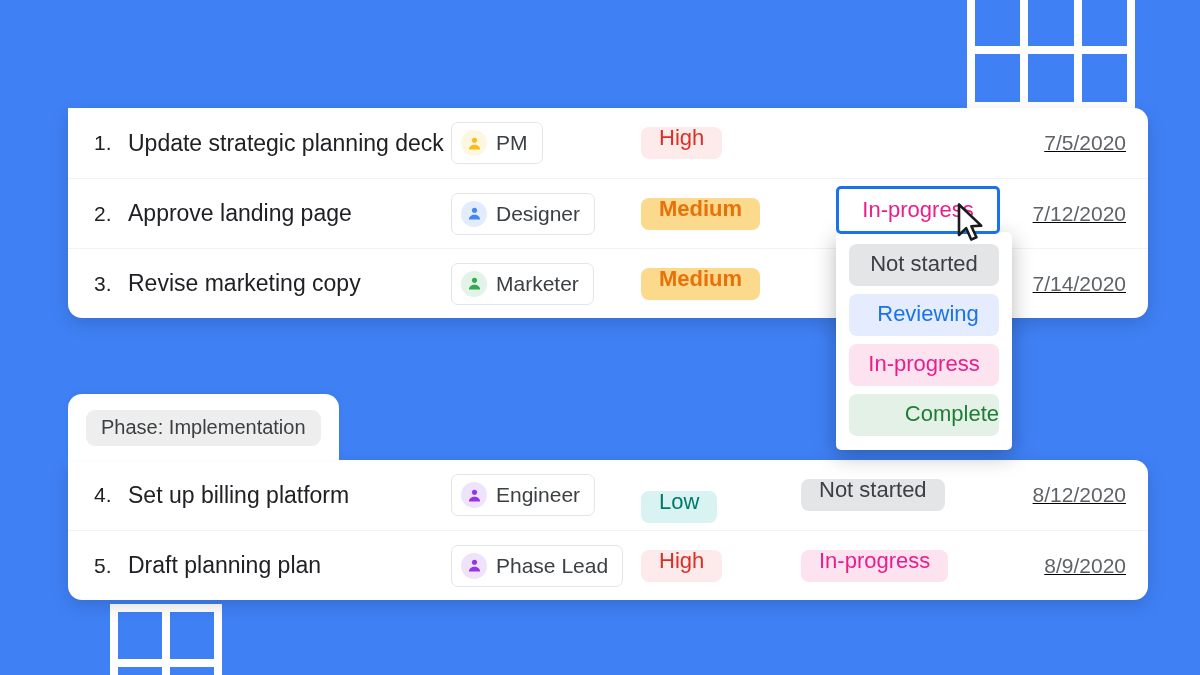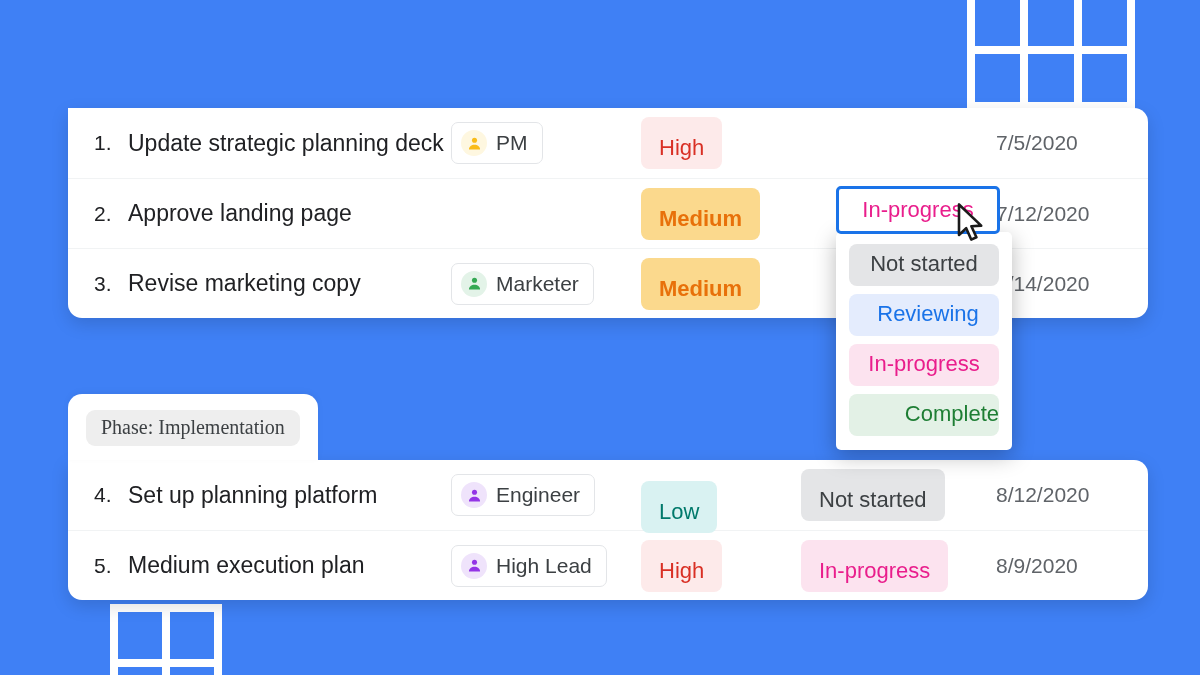--- a/index.html
+++ b/index.html
@@ -58,21 +58,21 @@
   }
   .phase-pill {
     display: inline-block;
     padding: 7px 15px 9px 15px;
     border-radius: 9px;
     font-size: 20px;
     line-height: 1;
     white-space: nowrap;
   }
   .phase-pill.blue   { background: #e8f0fe; color: #1a73e8; }
-  .phase-pill.gray   { background: #eeeeee; color: #3c4043; font-family: Liberation Serif, serif; }
+  .phase-pill.gray   { background: #eeeeee; color: #3c4043; }
 
   .card {
     background: #ffffff;
     border-radius: 0 14px 14px 14px;
     box-shadow: 0 6px 18px rgba(0,0,0,0.14);
     overflow: hidden;
   }
 
   .row {
     display: flex;
@@ -118,26 +118,26 @@
     align-items: center;
     justify-content: center;
     flex: 0 0 26px;
   }
   .avatar svg { display: block; }
   .assignee-name { font-size: 21px; color: #3c4043; }
 
   
   .cell-priority { flex: 0 0 160px; display: flex; }
   .cell-status   { flex: 0 0 195px; display: flex; }
-  .cell-date     { flex: 0 0 130px; text-align: left; }
+  .cell-date     { flex: 0 0 130px; text-align: right; text-decoration: underline; }
 
   .chip {
     display: inline-block;
     border-radius: 8px;
-    padding: 20px 18px 10px 18px;
+    padding: 0 18px 10px 18px;
     font-size: 22px;
     line-height: 1;
     white-space: nowrap;
   }
   .chip.priority-high   { background: #fdeaea; color: #d93025; }
   .chip.priority-medium { background: #fbd98d; color: #e8710a; font-weight: bold; }
   .chip.priority-low    { background: #d9f2f2; color: #00796b; margin-top: 24px; }
 
   .chip.status-notstarted { background: #e4e5e7; color: #3c4043; }
   .chip.status-inprogress { background: #fce3ef; color: #e91e8c; }
@@ -246,20 +246,31 @@
       </div>
       <div class="cell-status"></div>
       <div class="cell-date">
         <span class="date-text">7/5/2020</span>
       </div>
     </div>
 
     <div class="row">
       <div class="row-num">2.</div>
       <div class="row-title">Approve landing page</div>
+      <div class="cell-assignee">
+        <span class="assignee-chip">
+          <span class="avatar" style="background:#e3ecfd">
+            <svg width="17" height="17" viewBox="0 0 24 24" fill="#4285f4">
+              <circle cx="12" cy="7.5" r="3.6"></circle>
+                <path d="M4.2 20.5c0-4.2 3.5-6.6 7.8-6.6s7.8 2.4 7.8 6.6z"></path>
+            </svg>
+          </span>
+          <span class="assignee-name">Designer</span>
+        </span>
+      </div>
       <div class="cell-priority">
         <span class="chip priority-medium">Medium</span>
       </div>
       <div class="cell-status"></div>
       <div class="cell-date">
         <span class="date-text">7/12/2020</span>
       </div>
     </div>
 
     <div class="row">
@@ -289,21 +300,21 @@
 </div>
 
 <div class="card-wrap" style="left:68px; top:394px; width:1080px;">
   <div class="phase-tab">
     <span class="phase-pill gray">Phase: Implementation</span>
   </div>
   <div class="card">
 
     <div class="row">
       <div class="row-num">4.</div>
-      <div class="row-title">Set up planning platform</div>
+      <div class="row-title">Set up billing platform</div>
       <div class="cell-assignee">
         <span class="assignee-chip">
           <span class="avatar" style="background:#efe3fb">
             <svg width="17" height="17" viewBox="0 0 24 24" fill="#9334e6">
               <circle cx="12" cy="7.5" r="3.6"></circle>
                 <path d="M4.2 20.5c0-4.2 3.5-6.6 7.8-6.6s7.8 2.4 7.8 6.6z"></path>
             </svg>
           </span>
           <span class="assignee-name">Engineer</span>
         </span>
@@ -314,30 +325,30 @@
       <div class="cell-status">
         <span class="chip status-notstarted">Not started</span>
       </div>
       <div class="cell-date">
         <span class="date-text">8/12/2020</span>
       </div>
     </div>
 
     <div class="row">
       <div class="row-num">5.</div>
-      <div class="row-title">Medium execution plan</div>
+      <div class="row-title">Draft planning plan</div>
       <div class="cell-assignee">
         <span class="assignee-chip">
           <span class="avatar" style="background:#efe3fb">
             <svg width="17" height="17" viewBox="0 0 24 24" fill="#9334e6">
               <circle cx="12" cy="7.5" r="3.6"></circle>
                 <path d="M4.2 20.5c0-4.2 3.5-6.6 7.8-6.6s7.8 2.4 7.8 6.6z"></path>
             </svg>
           </span>
-          <span class="assignee-name">High Lead</span>
+          <span class="assignee-name">Phase Lead</span>
         </span>
       </div>
       <div class="cell-priority">
         <span class="chip priority-high">High</span>
       </div>
       <div class="cell-status">
         <span class="chip status-inprogress">In-progress</span>
       </div>
       <div class="cell-date">
         <span class="date-text">8/9/2020</span>

